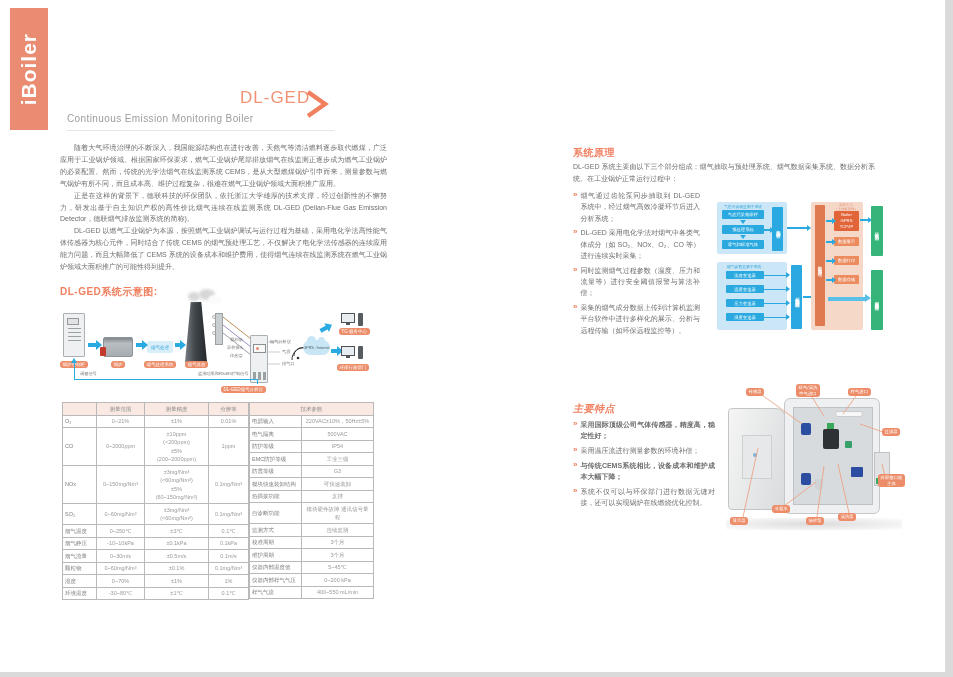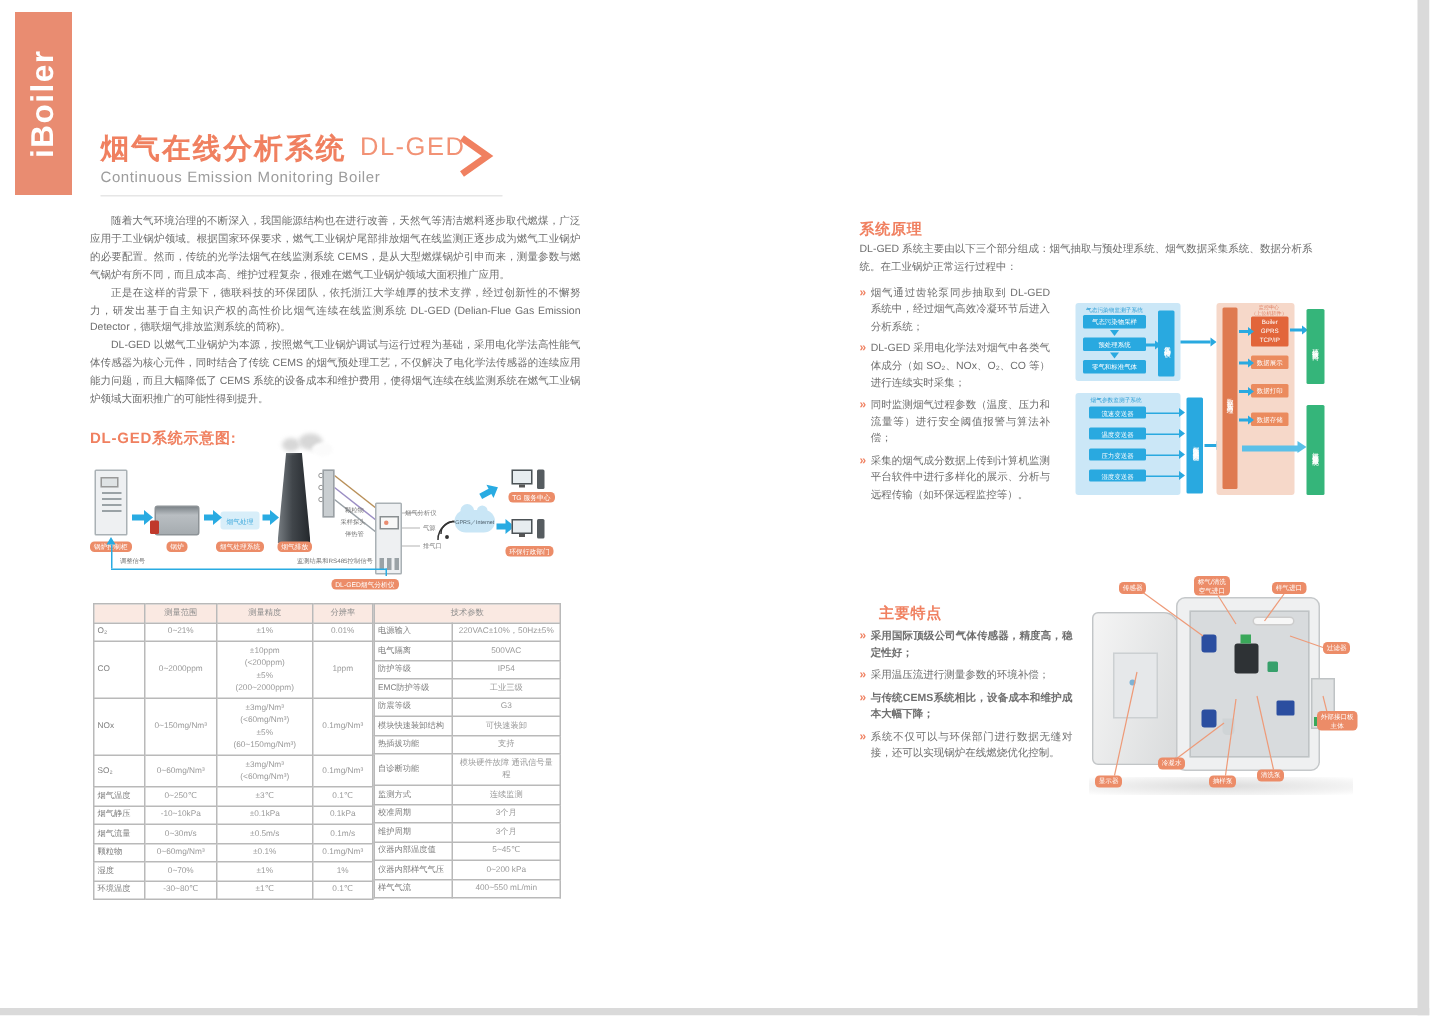--- a/index.html
+++ b/index.html
@@ -114,21 +114,20 @@
 .ph-svg,.sysd-svg{left:0;top:0;pointer-events:none;}
 </style>
 </head>
 <body>
 
 <div class="page">
 
   <div class="brand-tab">
       <span>iBoiler</span>
     </div>
-  <div class="title-cn">烟气在线分析系统</div>
   <div class="title-model">DL-GED</div>
   <div class="subtitle">Continuous Emission Monitoring Boiler</div>
   <svg class="chevron" width="28" height="32" viewBox="0 0 28 32">
       <polyline points="5,4 22,16 5,28" fill="none" stroke="#F08060" stroke-width="4.5"></polyline>
     </svg>
   <div class="head-rule"></div>
 
   <div class="intro">
     <p>随着大气环境治理的不断深入，我国能源结构也在进行改善，天然气等清洁燃料逐步取代燃煤，广泛应用于工业锅炉领域。根据国家环保要求，燃气工业锅炉尾部排放烟气在线监测正逐步成为燃气工业锅炉的必要配置。然而，传统的光学法烟气在线监测系统 CEMS，是从大型燃煤锅炉引申而来，测量参数与燃气锅炉有所不同，而且成本高、维护过程复杂，很难在燃气工业锅炉领域大面积推广应用。</p>
     <p>正是在这样的背景下，德联科技的环保团队，依托浙江大学雄厚的技术支撑，经过创新性的不懈努力，研发出基于自主知识产权的高性价比烟气连续在线监测系统 DL-GED (Delian-Flue Gas Emission Detector，德联烟气排放监测系统的简称)。</p>
@@ -427,21 +426,21 @@
     <div class="arr2" style="left:126px;top:22px;width:6px;"></div>
     <div class="arr2" style="left:126px;top:43px;width:6px;"></div>
     <div class="arr2" style="left:126px;top:62px;width:6px;"></div>
     <div class="arr2" style="left:126px;top:81px;width:6px;"></div>
     <div class="arr2" style="left:160px;top:21px;width:8px;"></div>
     <div class="arrbig" style="left:128px;top:99px;width:38px;"></div>
     <div class="gbox" style="left:171px;top:8px;width:12px;height:50px;">环保行政主管部门</div>
     <div class="gbox" style="left:171px;top:72px;width:12px;height:60px;">远程可视数据监控系统</div>
   </div>
 
-  <div class="sec-h" style="left:586px;top:402px;">主要特点</div>
+  <div class="sec-h" style="left:573px;top:402px;font-style:italic;">主要特点</div>
   <div class="blist" id="features-list">
       <div class="bullet">
         <span class="barrow">»</span>
         <span class="btext">采用国际顶级公司气体传感器，精度高，稳定性好；</span>
       </div>
       <div class="bullet">
         <span class="barrow">»</span>
         <span class="btext">采用温压流进行测量参数的环境补偿；</span>
       </div>
       <div class="bullet">

